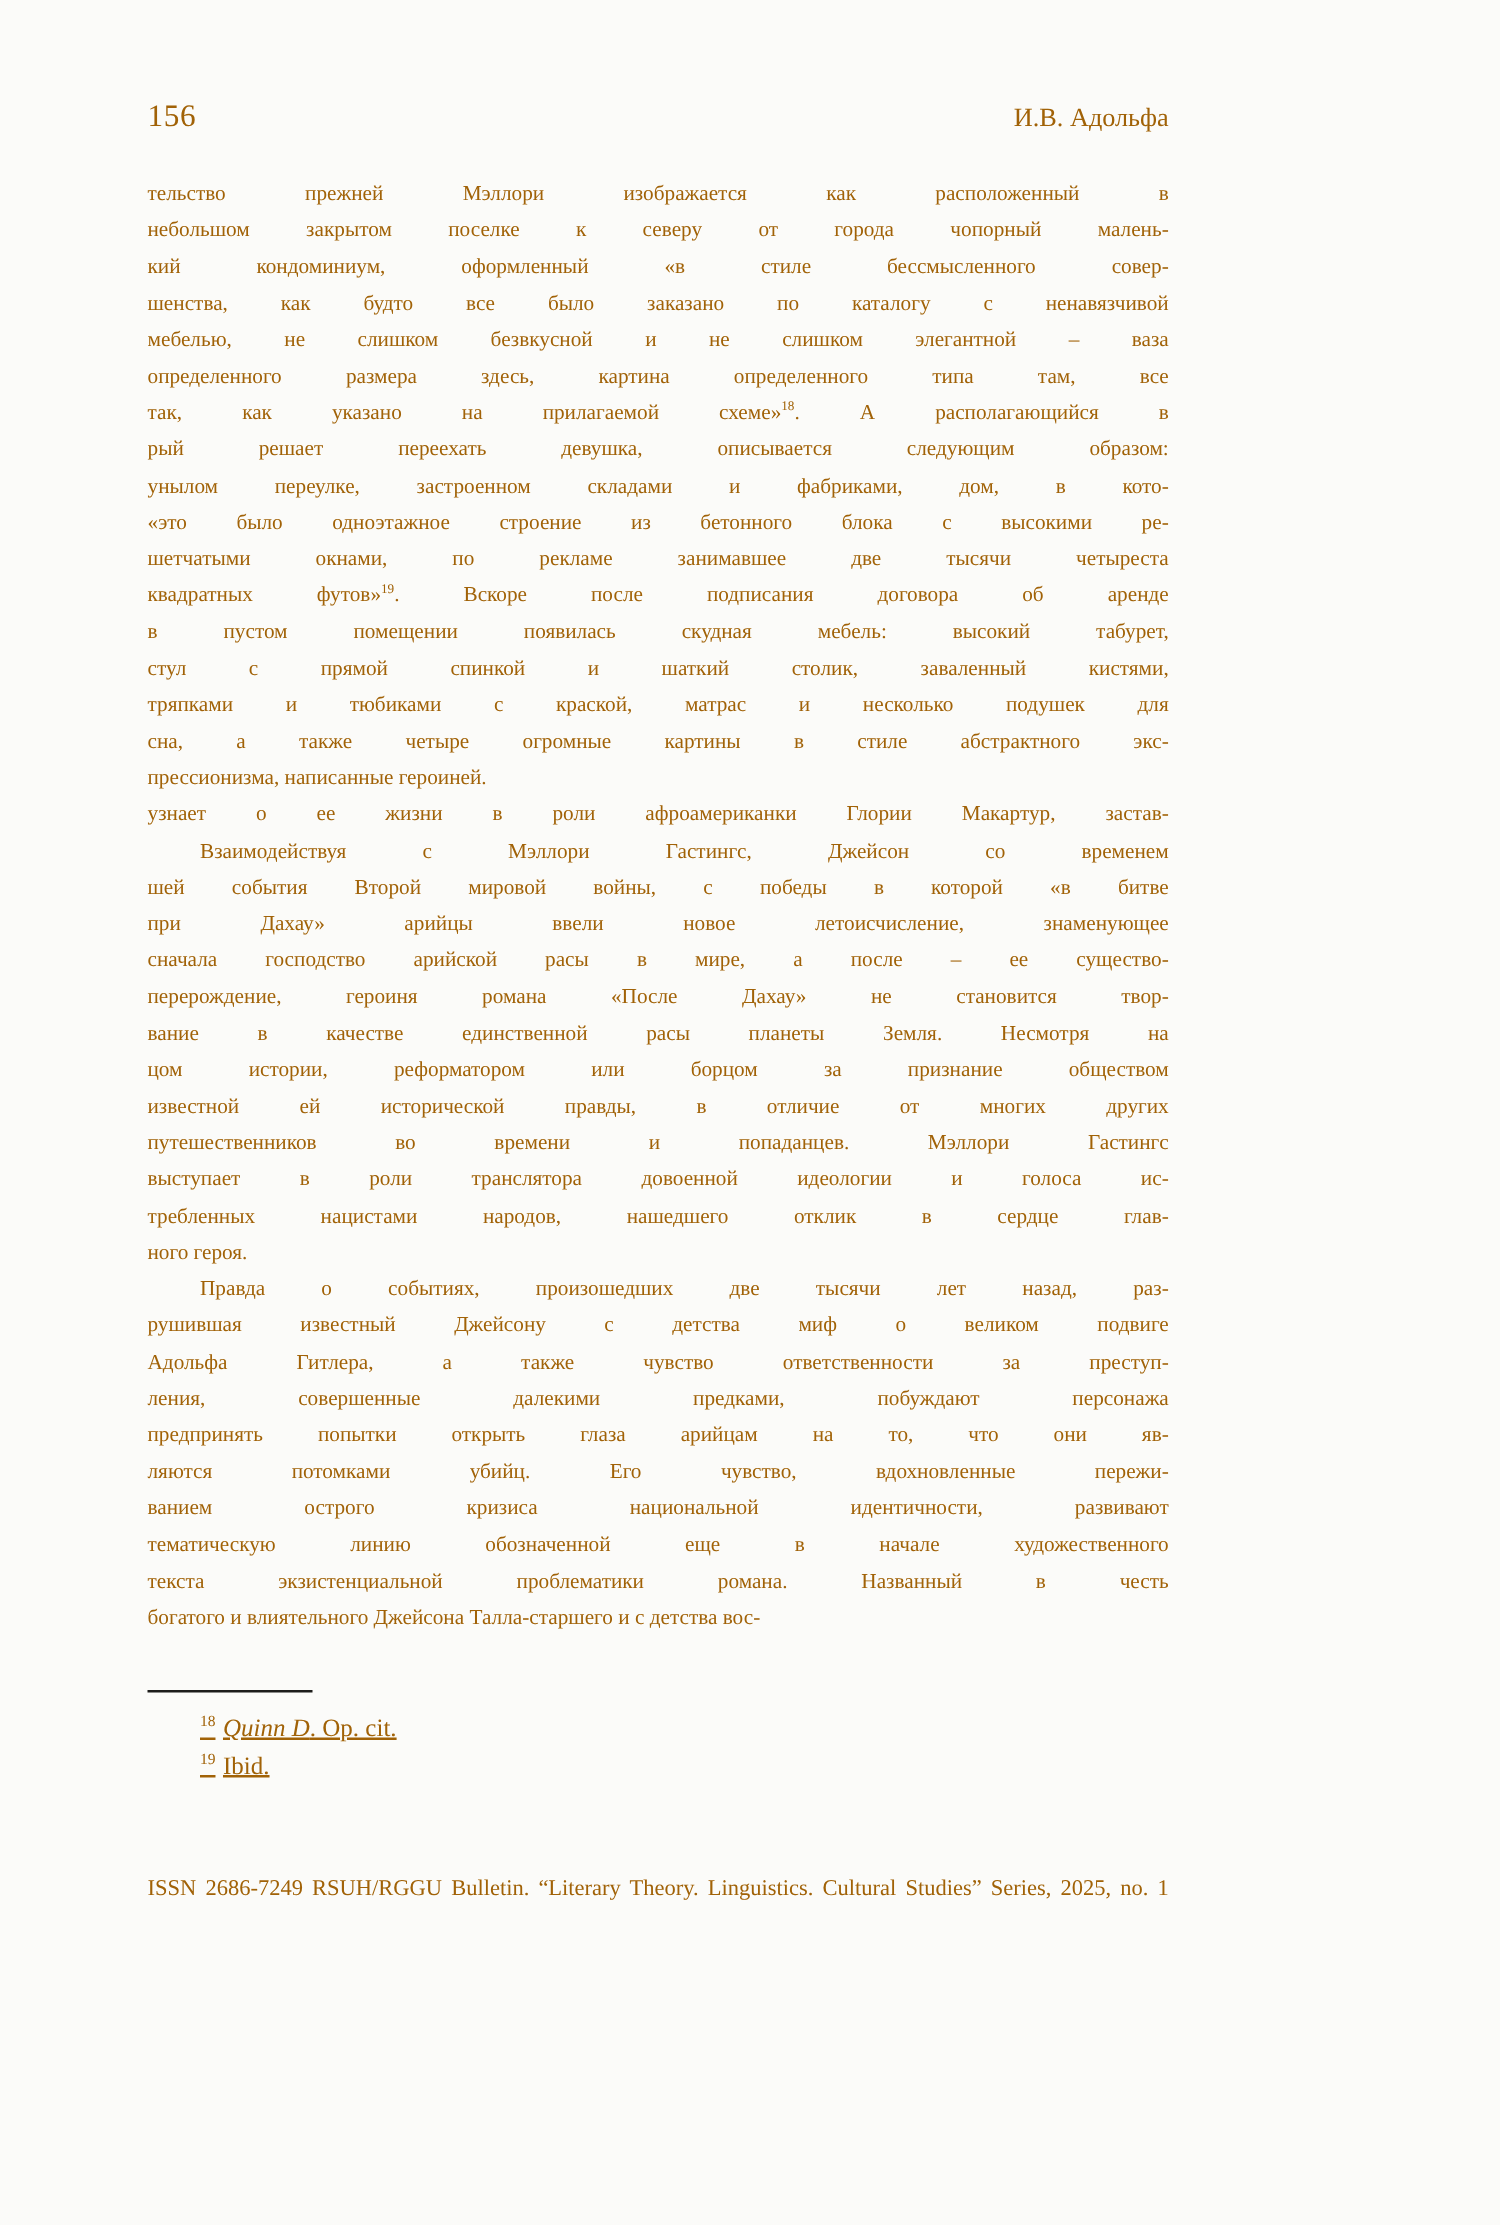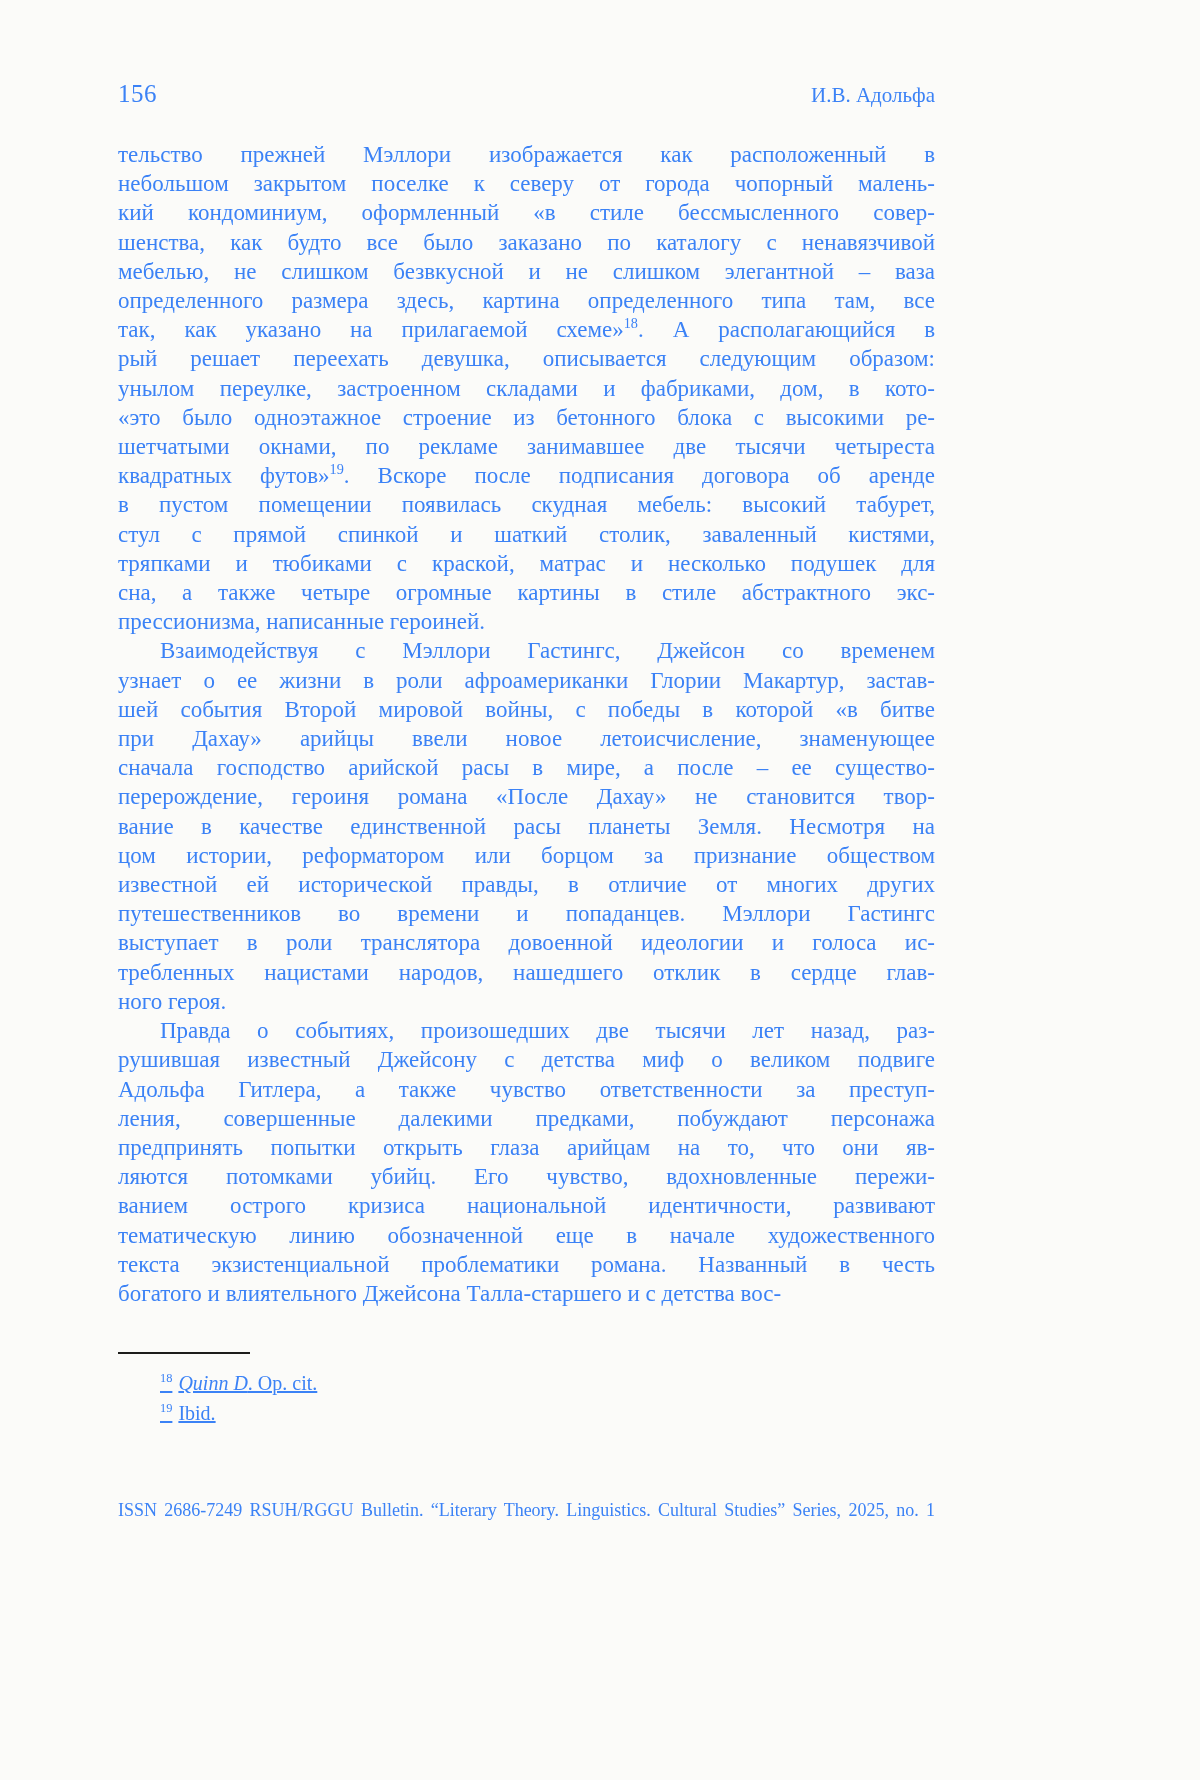--- a/index.html
+++ b/index.html
@@ -6,21 +6,21 @@
     margin: 0;
     padding: 0;
     background: #e9e9e7;
   }
   .page {
     position: relative;
     width: 1200px;
     height: 1780px;
     margin: 0 auto;
     background: #fbfbf9;
-    color: #3b82f6;
+    color: #a16207;
     font-family: "Liberation Serif", "DejaVu Serif", serif;
     overflow: hidden;
   }
   .running-head {
     position: absolute;
     top: 80px;
     left: 118px;
     width: 817px;
     display: flex;
     justify-content: space-between;
@@ -31,21 +31,21 @@
     letter-spacing: 0.5px;
   }
   .author-name {
     font-size: 21px;
   }
   .body-text {
     position: absolute;
     top: 140px;
     left: 118px;
     width: 817px;
-    font-size: 23px;
+    font-size: 17px;
     line-height: 29.2px;
   }
   .paragraph { margin: 0; }
   .line {
     text-align: justify;
     text-align-last: justify;
     white-space: normal;
   }
   .line.last {
     text-align-last: left;
@@ -120,22 +120,22 @@
         <div class="line">«это было одноэтажное строение из бетонного блока с высокими ре-</div>
         <div class="line">шетчатыми окнами, по рекламе занимавшее две тысячи четыреста</div>
         <div class="line">квадратных футов»<sup class="fn-ref">19</sup>. Вскоре после подписания договора об аренде</div>
         <div class="line">в пустом помещении появилась скудная мебель: высокий табурет,</div>
         <div class="line">стул с прямой спинкой и шаткий столик, заваленный кистями,</div>
         <div class="line">тряпками и тюбиками с краской, матрас и несколько подушек для</div>
         <div class="line">сна, а также четыре огромные картины в стиле абстрактного экс-</div>
         <div class="line last">прессионизма, написанные героиней.</div>
       </div>
       <div class="paragraph">
+        <div class="line">узнает о ее жизни в роли афроамериканки Глории Макартур, застав-</div>
         <div class="line indent">Взаимодействуя с Мэллори Гастингс, Джейсон со временем</div>
-        <div class="line">узнает о ее жизни в роли афроамериканки Глории Макартур, застав-</div>
         <div class="line">шей события Второй мировой войны, с победы в которой «в битве</div>
         <div class="line">при Дахау» арийцы ввели новое летоисчисление, знаменующее</div>
         <div class="line">сначала господство арийской расы в мире, а после – ее существо-</div>
         <div class="line">перерождение, героиня романа «После Дахау» не становится твор-</div>
         <div class="line">вание в качестве единственной расы планеты Земля. Несмотря на</div>
         <div class="line">цом истории, реформатором или борцом за признание обществом</div>
         <div class="line">известной ей исторической правды, в отличие от многих других</div>
         <div class="line">путешественников во времени и попаданцев. Мэллори Гастингс</div>
         <div class="line">выступает в роли транслятора довоенной идеологии и голоса ис-</div>
         <div class="line">требленных нацистами народов, нашедшего отклик в сердце глав-</div>

